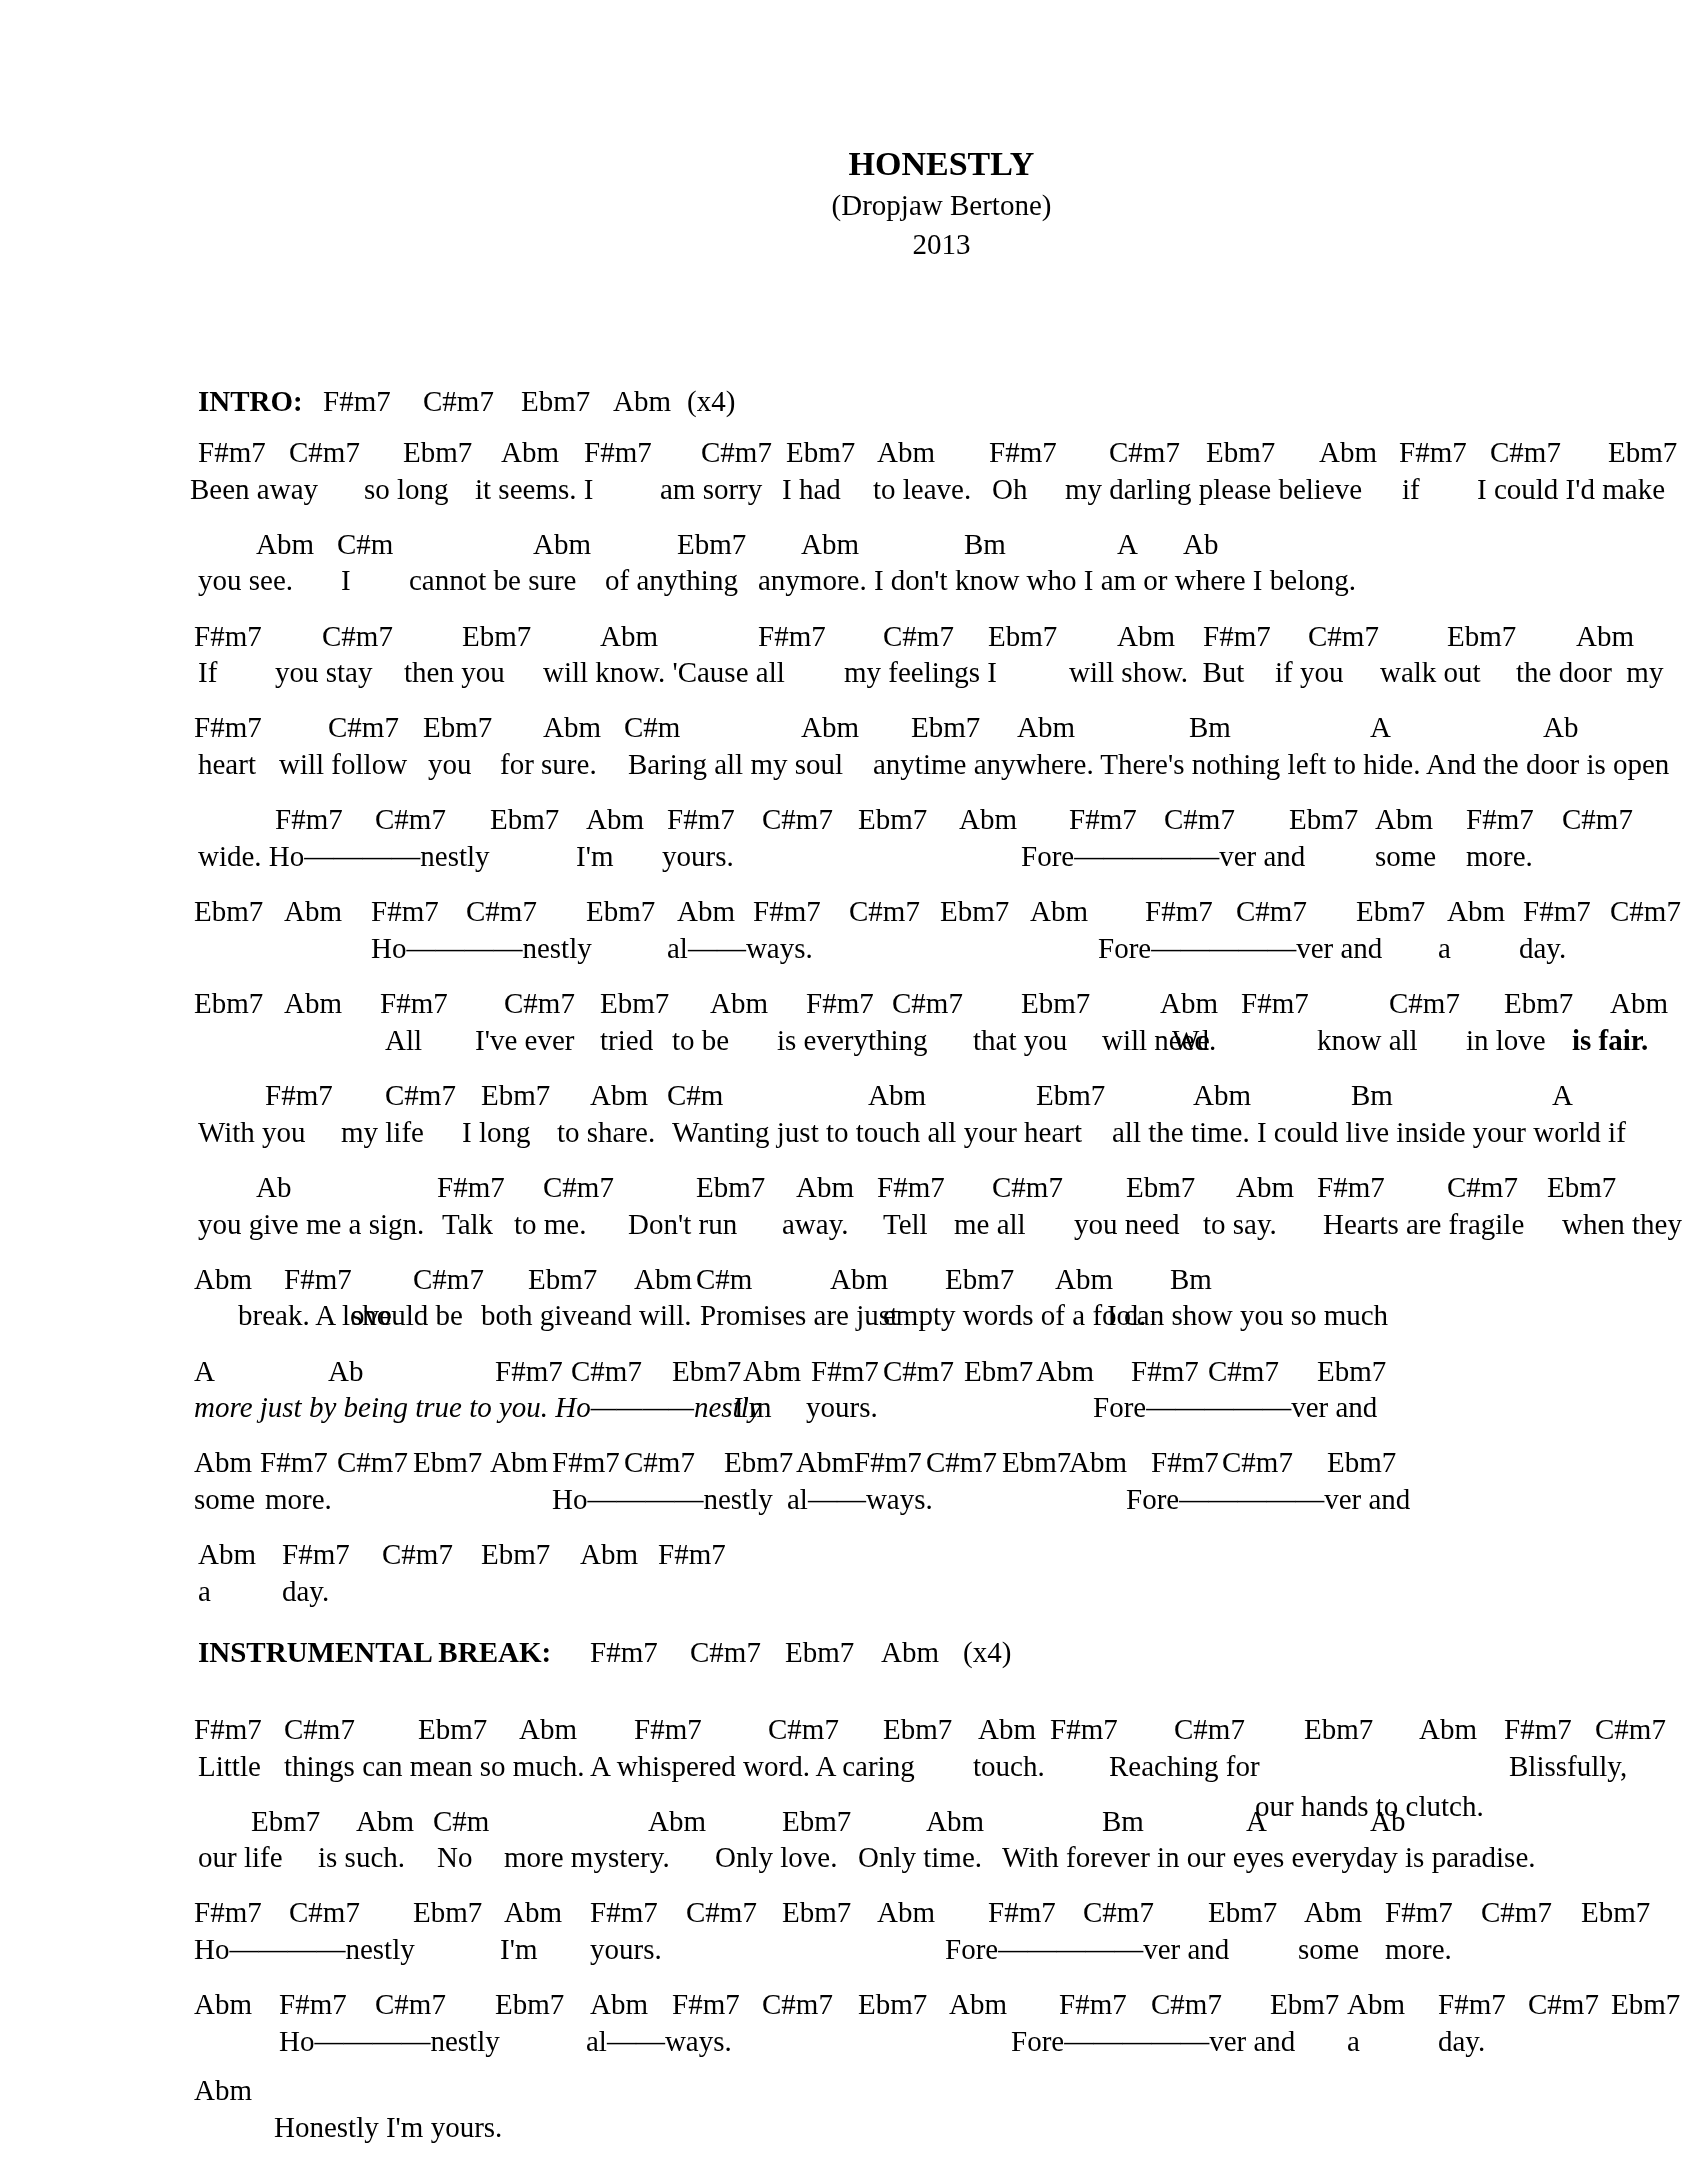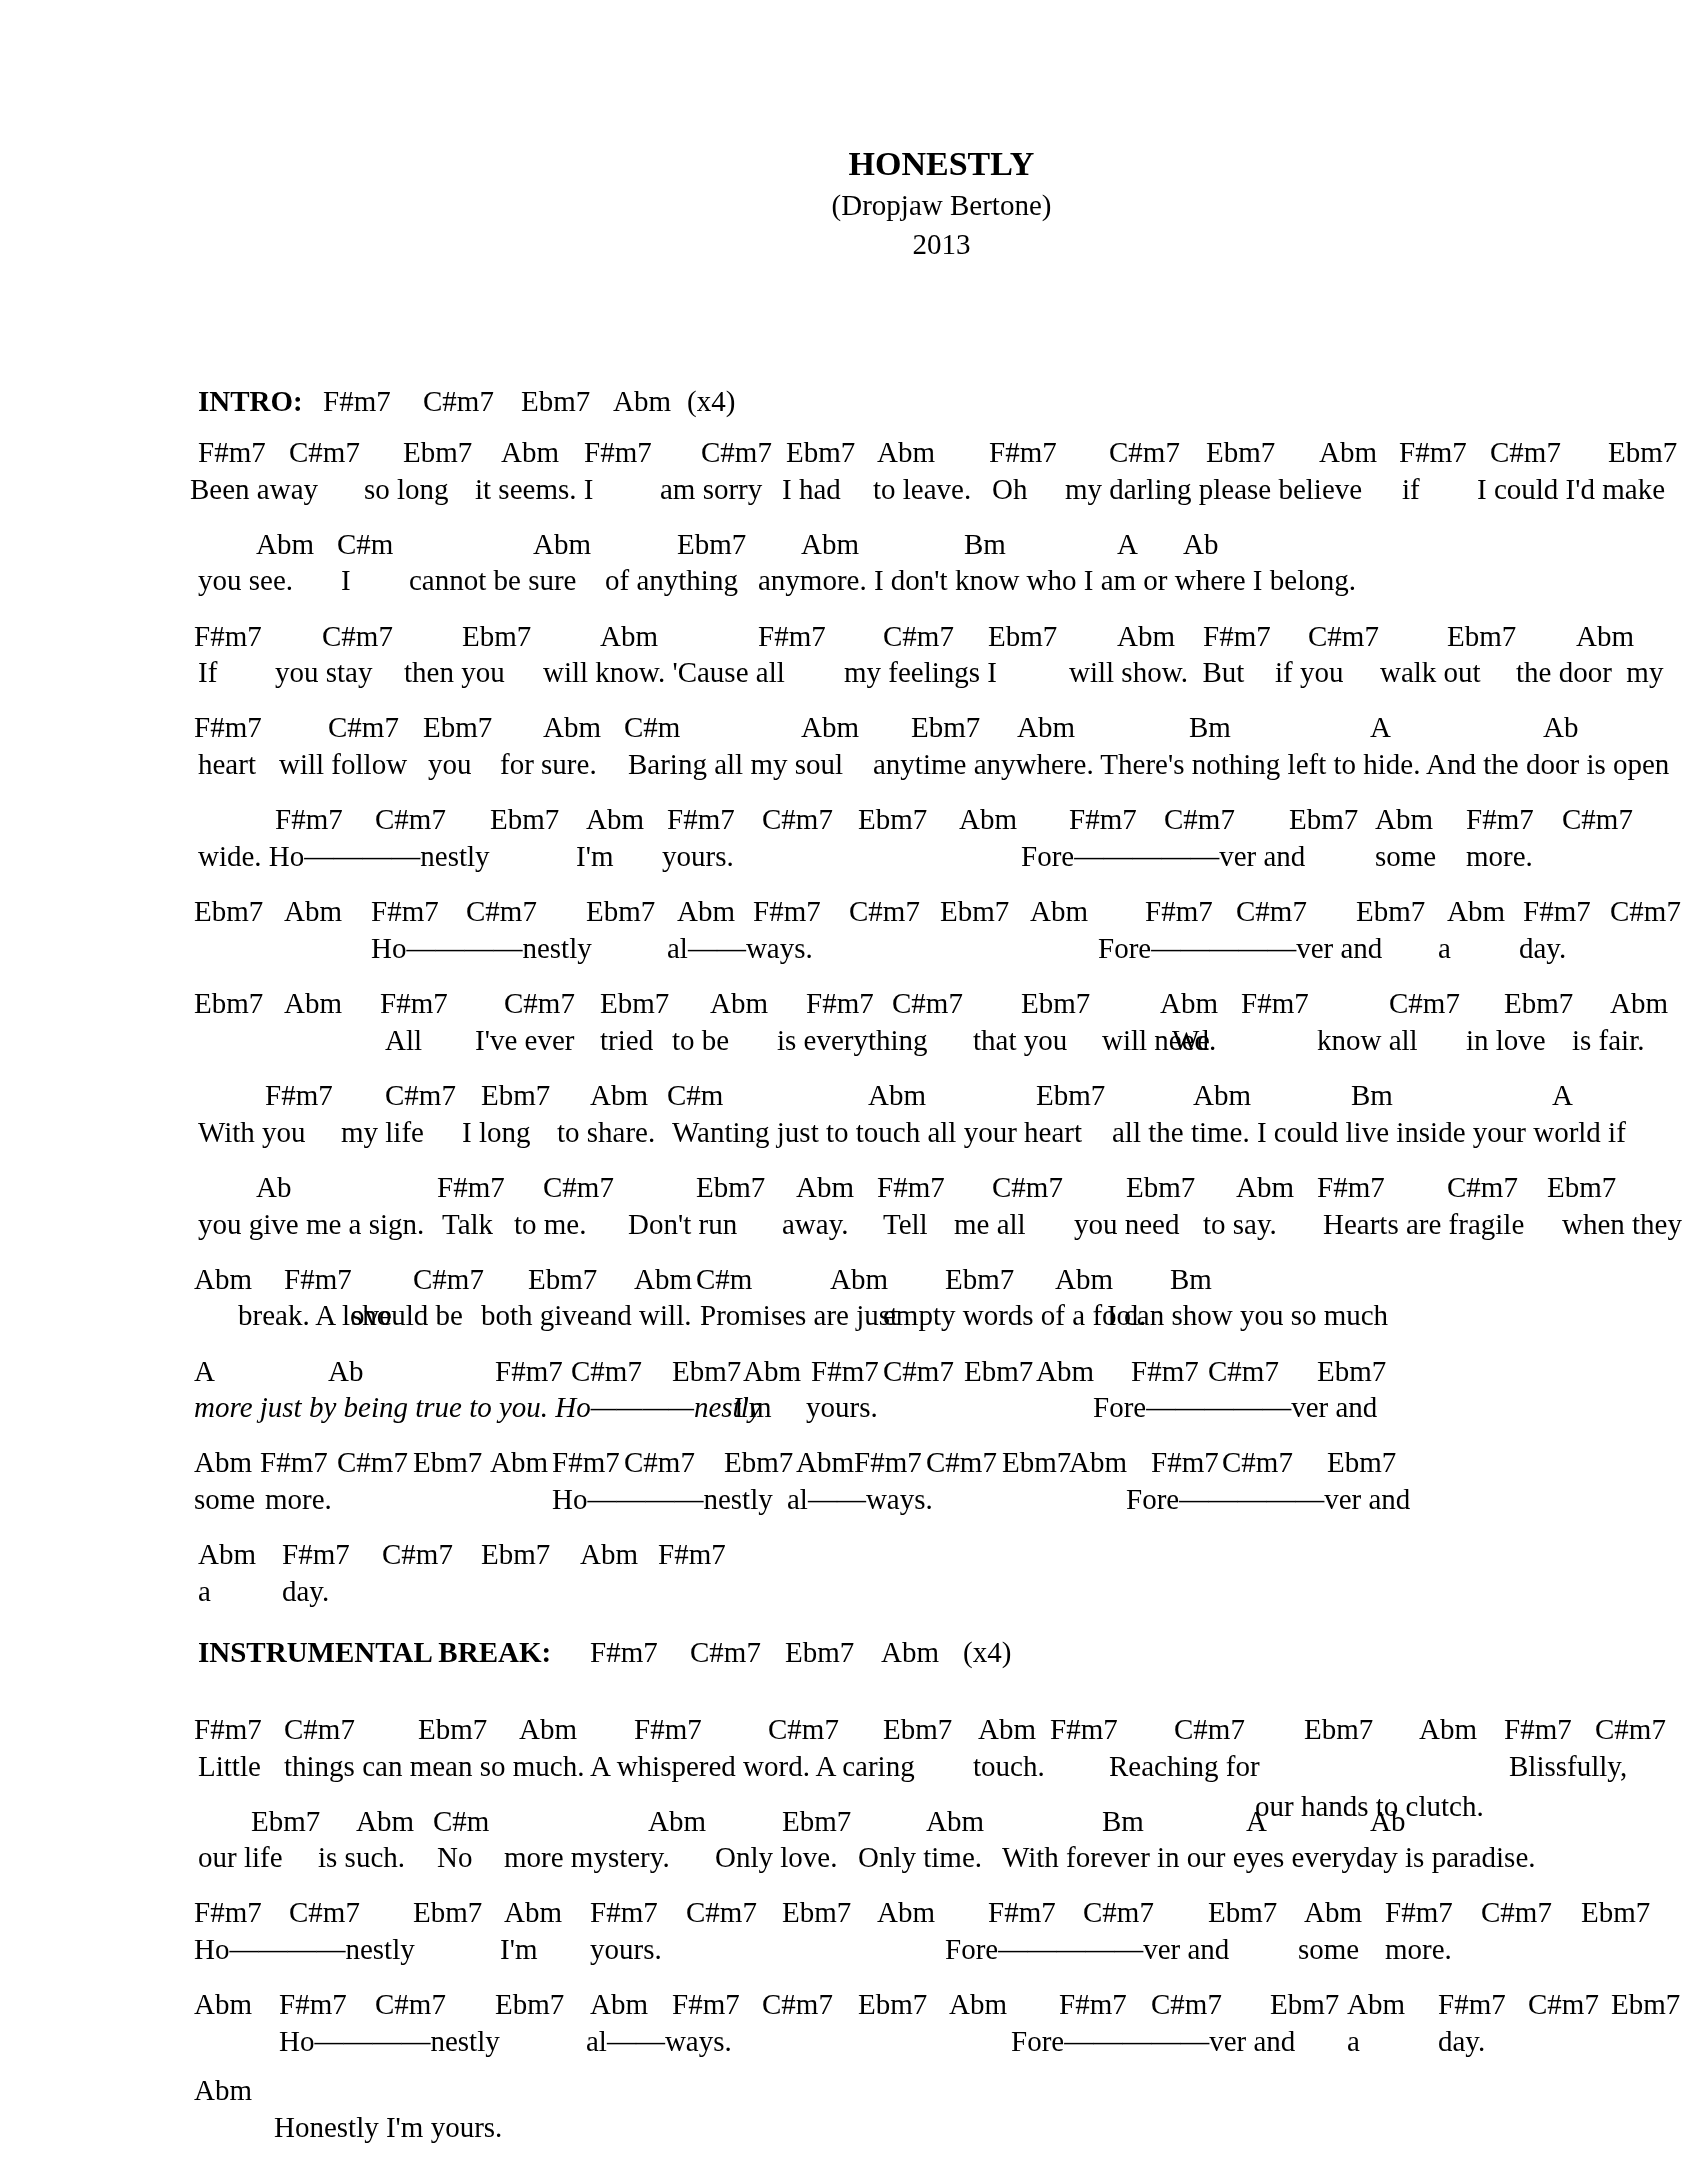--- a/index.html
+++ b/index.html
@@ -195,21 +195,21 @@
       <span class="tok" style="left: 385px; top: 1026px;">All</span>
       <span class="tok" style="left: 475px; top: 1026px;">I've ever</span>
       <span class="tok" style="left: 600px; top: 1026px;">tried</span>
       <span class="tok" style="left: 672px; top: 1026px;">to be</span>
       <span class="tok" style="left: 777px; top: 1026px;">is everything</span>
       <span class="tok" style="left: 973px; top: 1026px;">that you</span>
       <span class="tok" style="left: 1102px; top: 1026px;">will need.</span>
       <span class="tok" style="left: 1172px; top: 1026px;">We</span>
       <span class="tok" style="left: 1317px; top: 1026px;">know all</span>
       <span class="tok" style="left: 1466px; top: 1026px;">in love</span>
-      <span class="tok" style="left: 1572px; top: 1026px;">is fair.</span>
+      <span class="tok" style="left: 1572px; top: 1026px; font-weight: bold;">is fair.</span>
       <span class="tok" style="left: 265px; top: 1081px;">F#m7</span>
       <span class="tok" style="left: 385px; top: 1081px;">C#m7</span>
       <span class="tok" style="left: 481px; top: 1081px;">Ebm7</span>
       <span class="tok" style="left: 590px; top: 1081px;">Abm</span>
       <span class="tok" style="left: 667px; top: 1081px;">C#m</span>
       <span class="tok" style="left: 868px; top: 1081px;">Abm</span>
       <span class="tok" style="left: 1036px; top: 1081px;">Ebm7</span>
       <span class="tok" style="left: 1193px; top: 1081px;">Abm</span>
       <span class="tok" style="left: 1351px; top: 1081px;">Bm</span>
       <span class="tok" style="left: 1552px; top: 1081px;">A</span>

